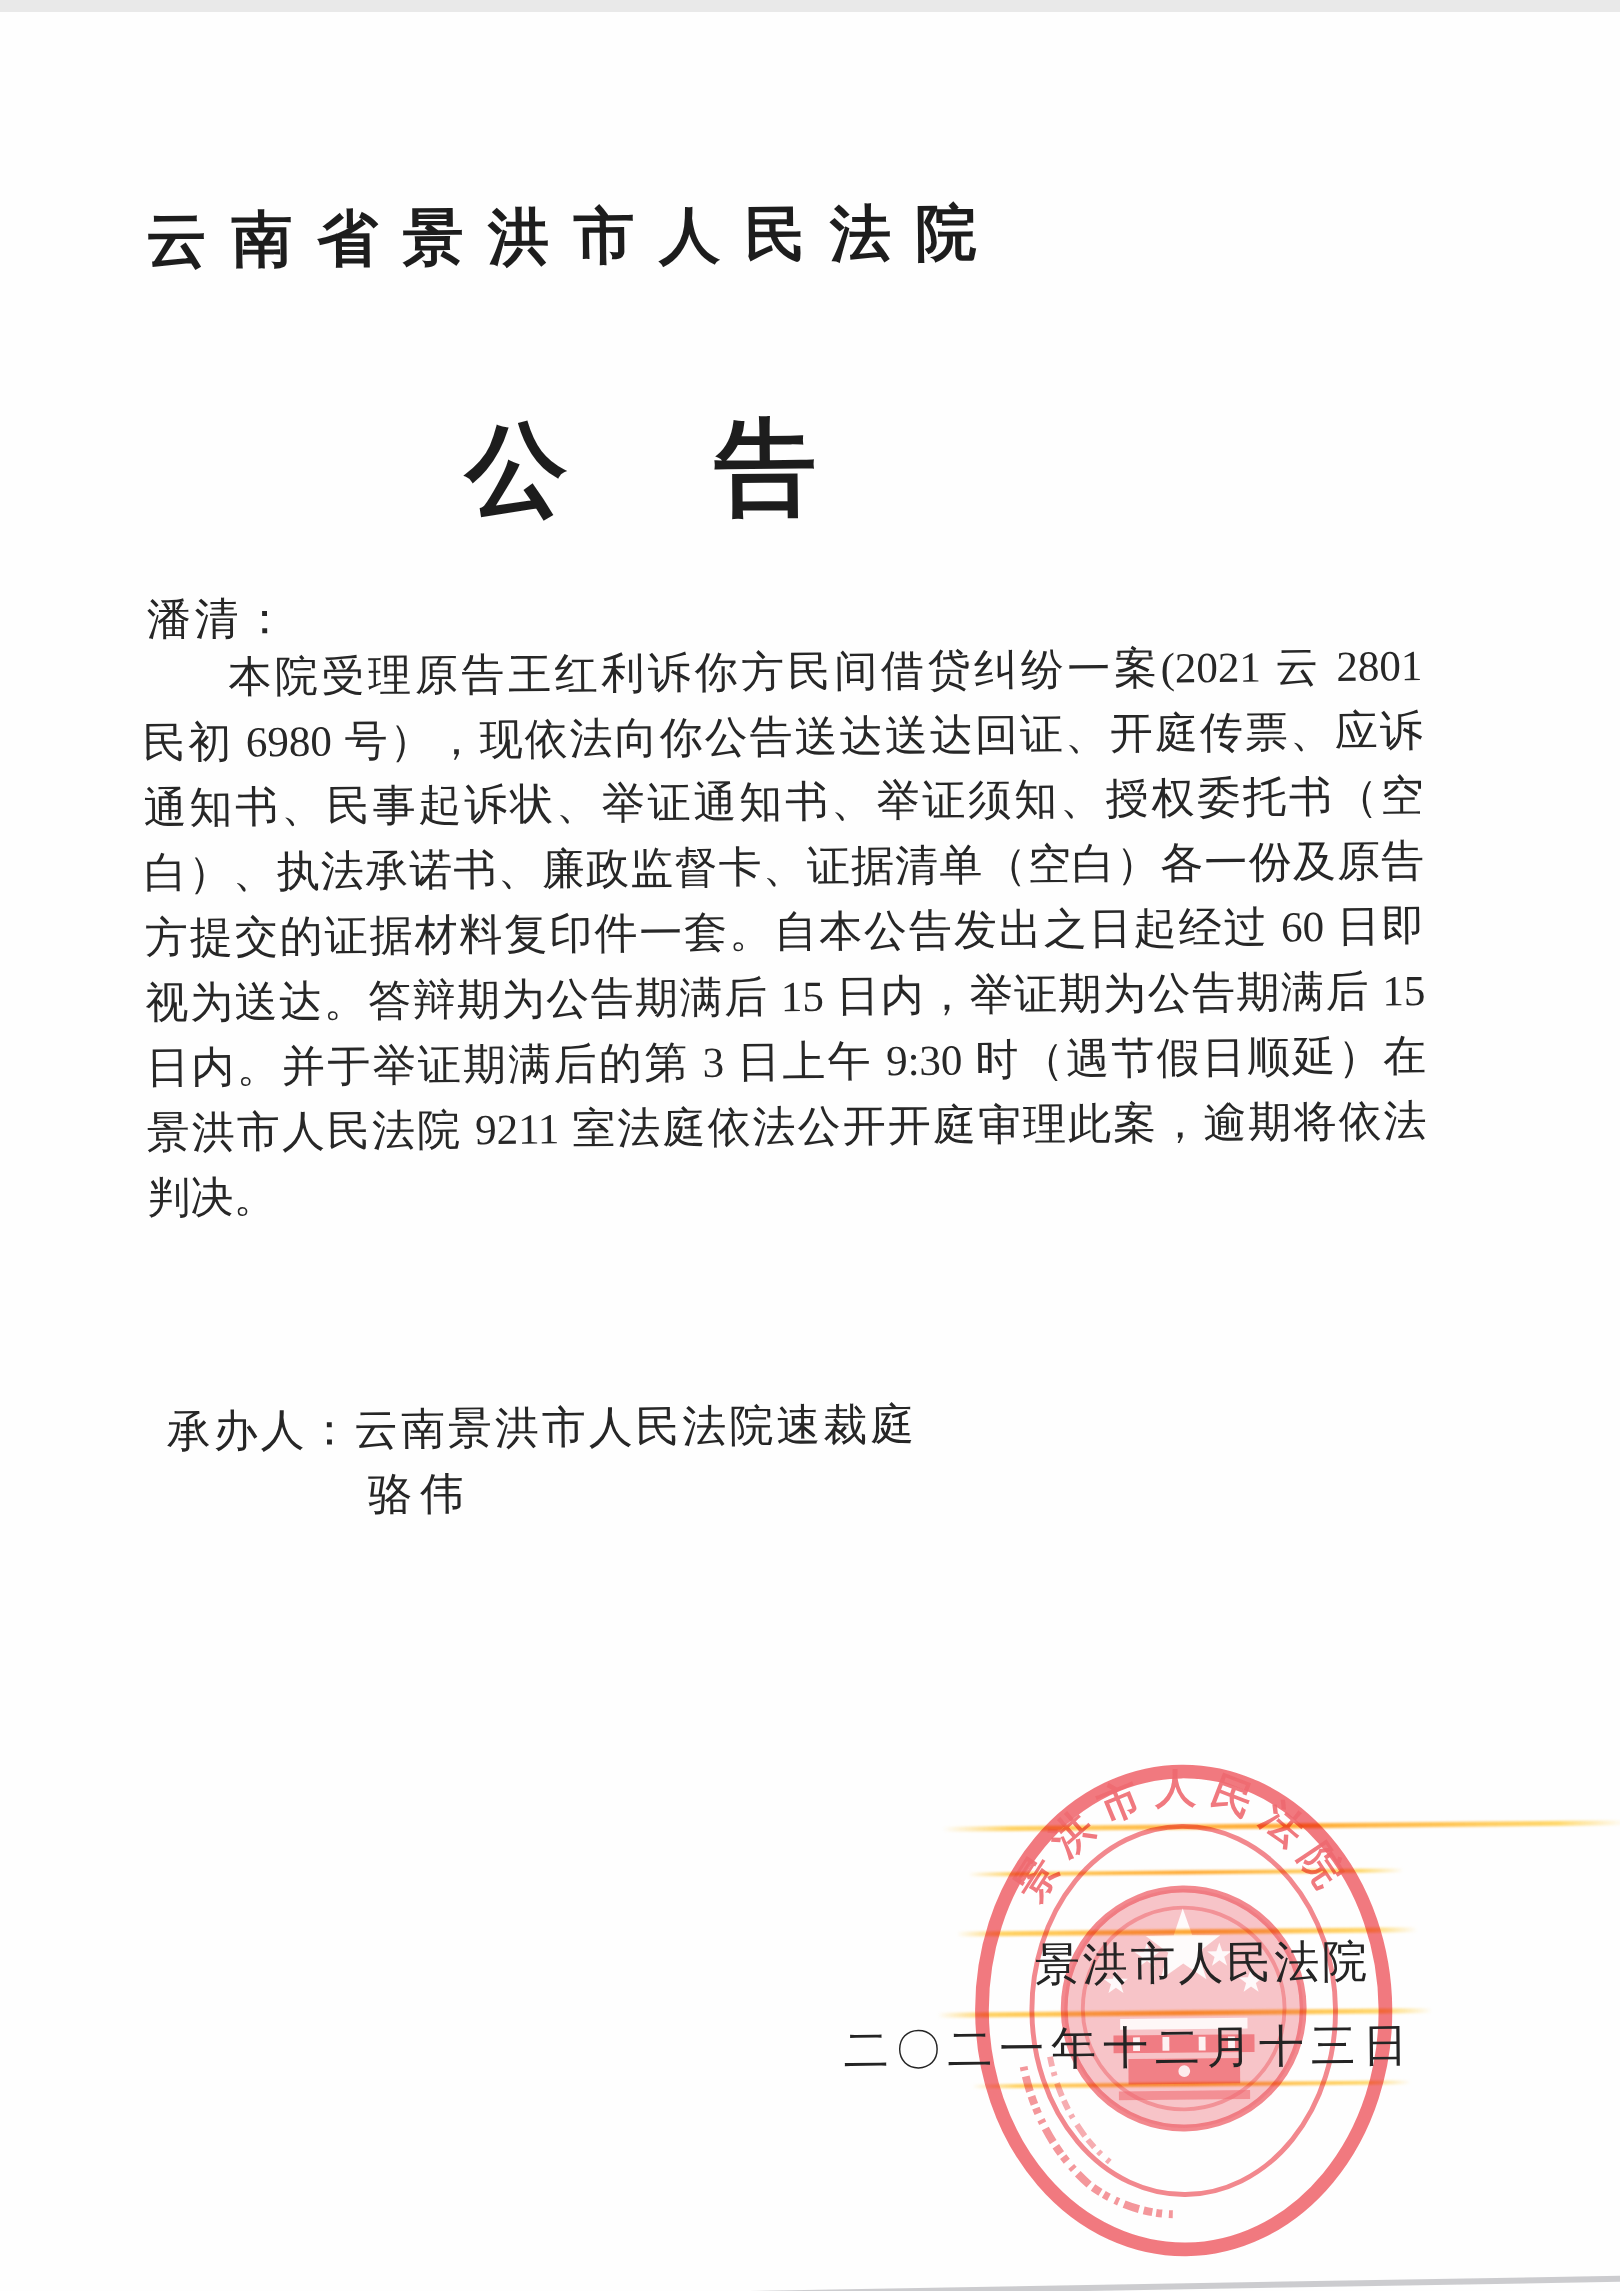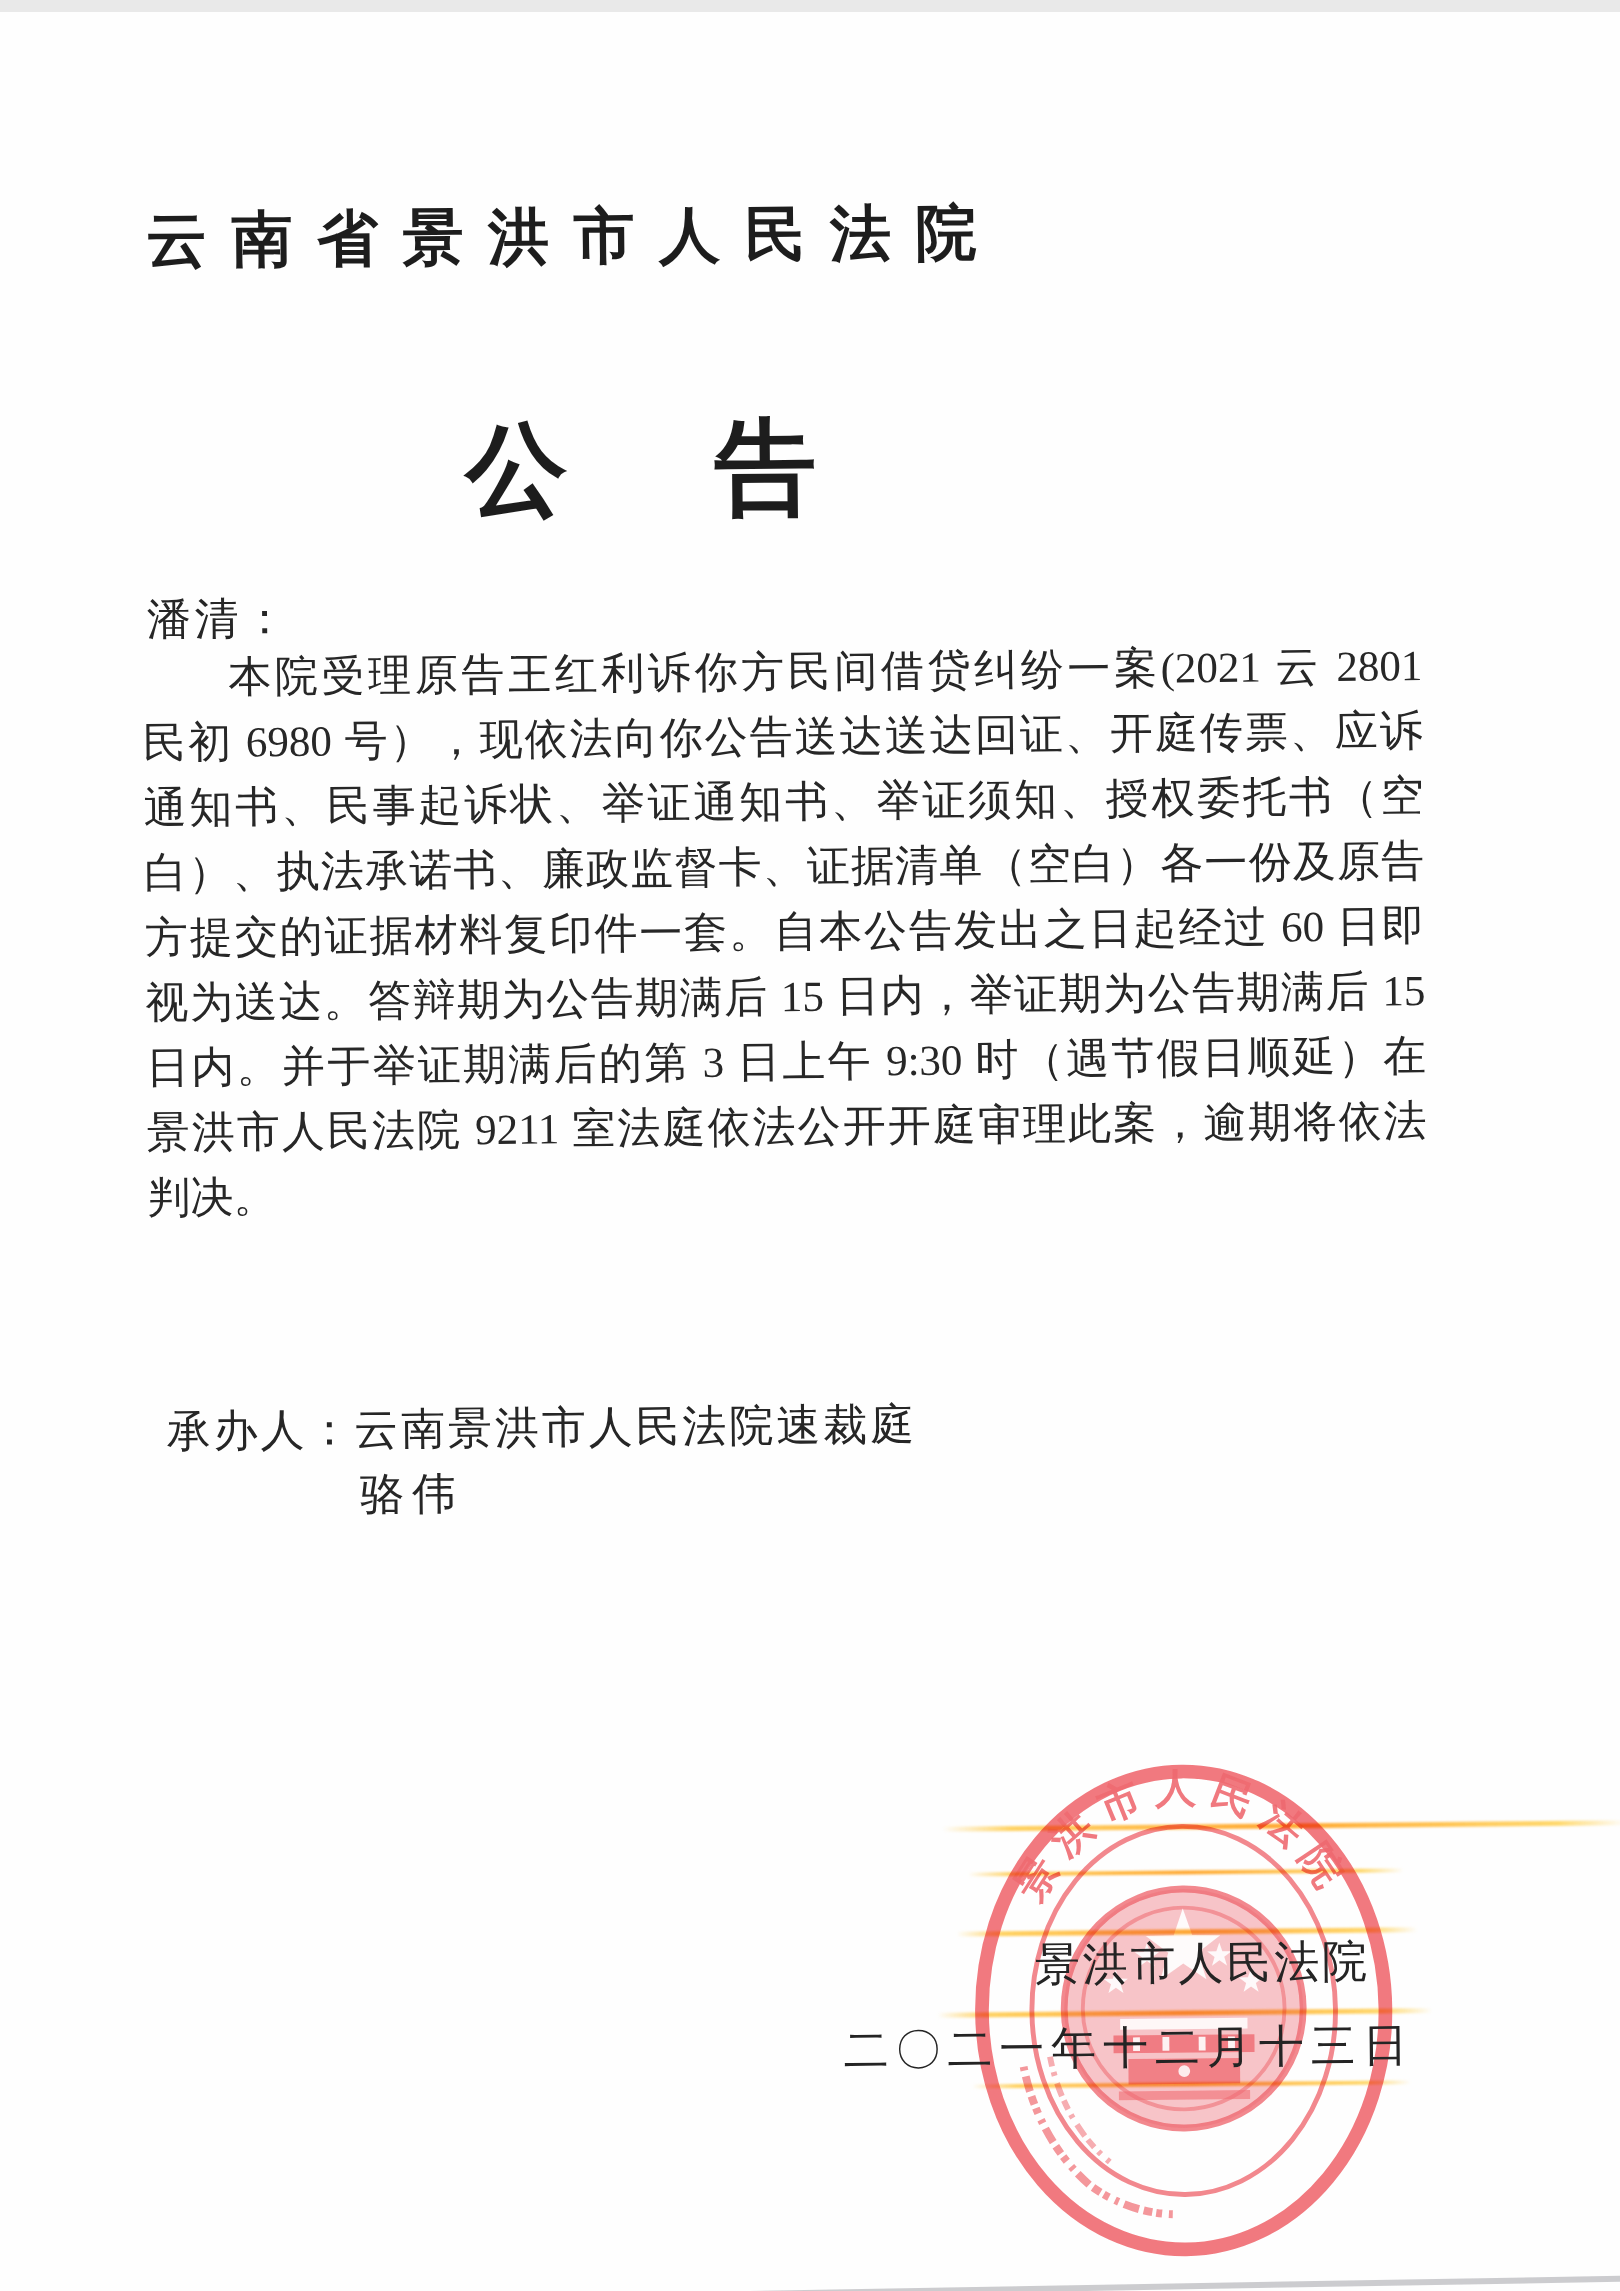--- a/index.html
+++ b/index.html
@@ -34,21 +34,21 @@
   }
   .para-line{text-align:justify;text-align-last:justify;}
   .para-line:first-child{text-indent:86px;}
   .para-line:last-child{text-align-last:left;}
 
   .handler-label{
     position:absolute;left:164px;top:1384px;
     font-size:44px;letter-spacing:2.9px;
   }
   .handler-name{
-    position:absolute;left:357px;top:1449px;
+    position:absolute;left:365px;top:1449px;
     font-size:44px;letter-spacing:7.8px;
   }
 
   .seal{
     position:absolute;left:963px;top:1753px;width:425px;height:498px;
     z-index:1;
   }
   .seal svg{width:100%;height:100%;display:block;opacity:.93;}
 
   .streak{

